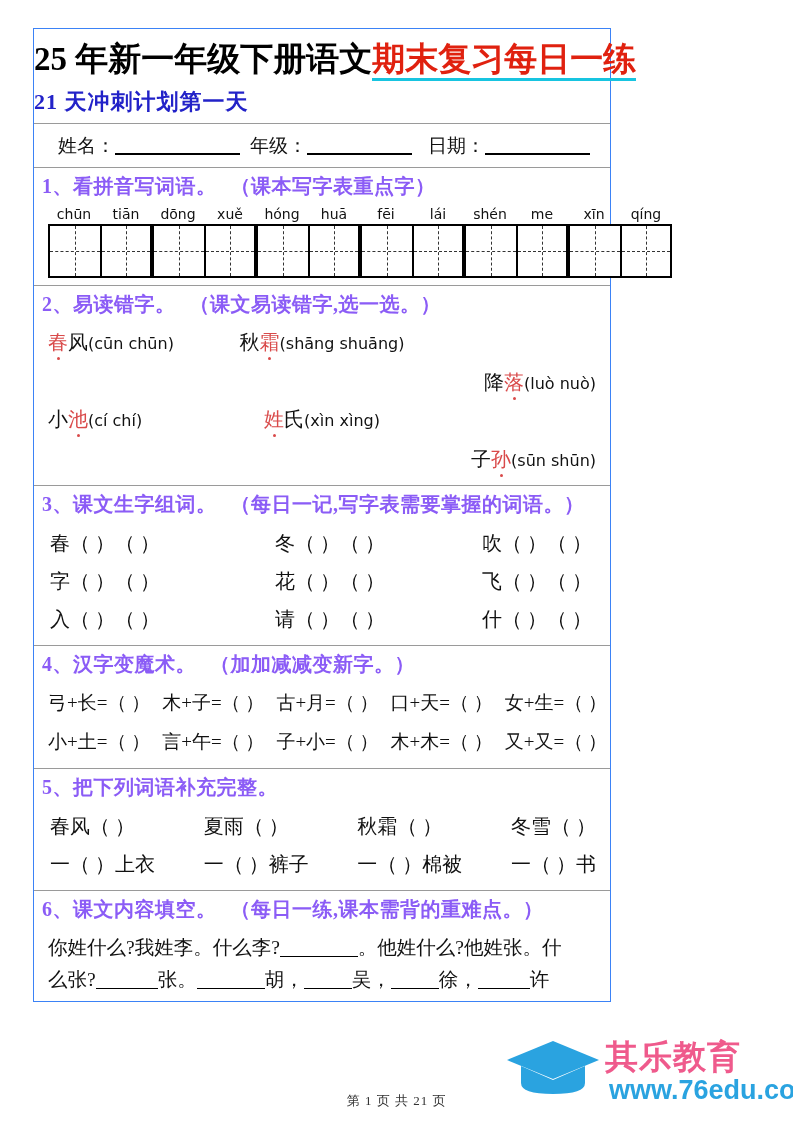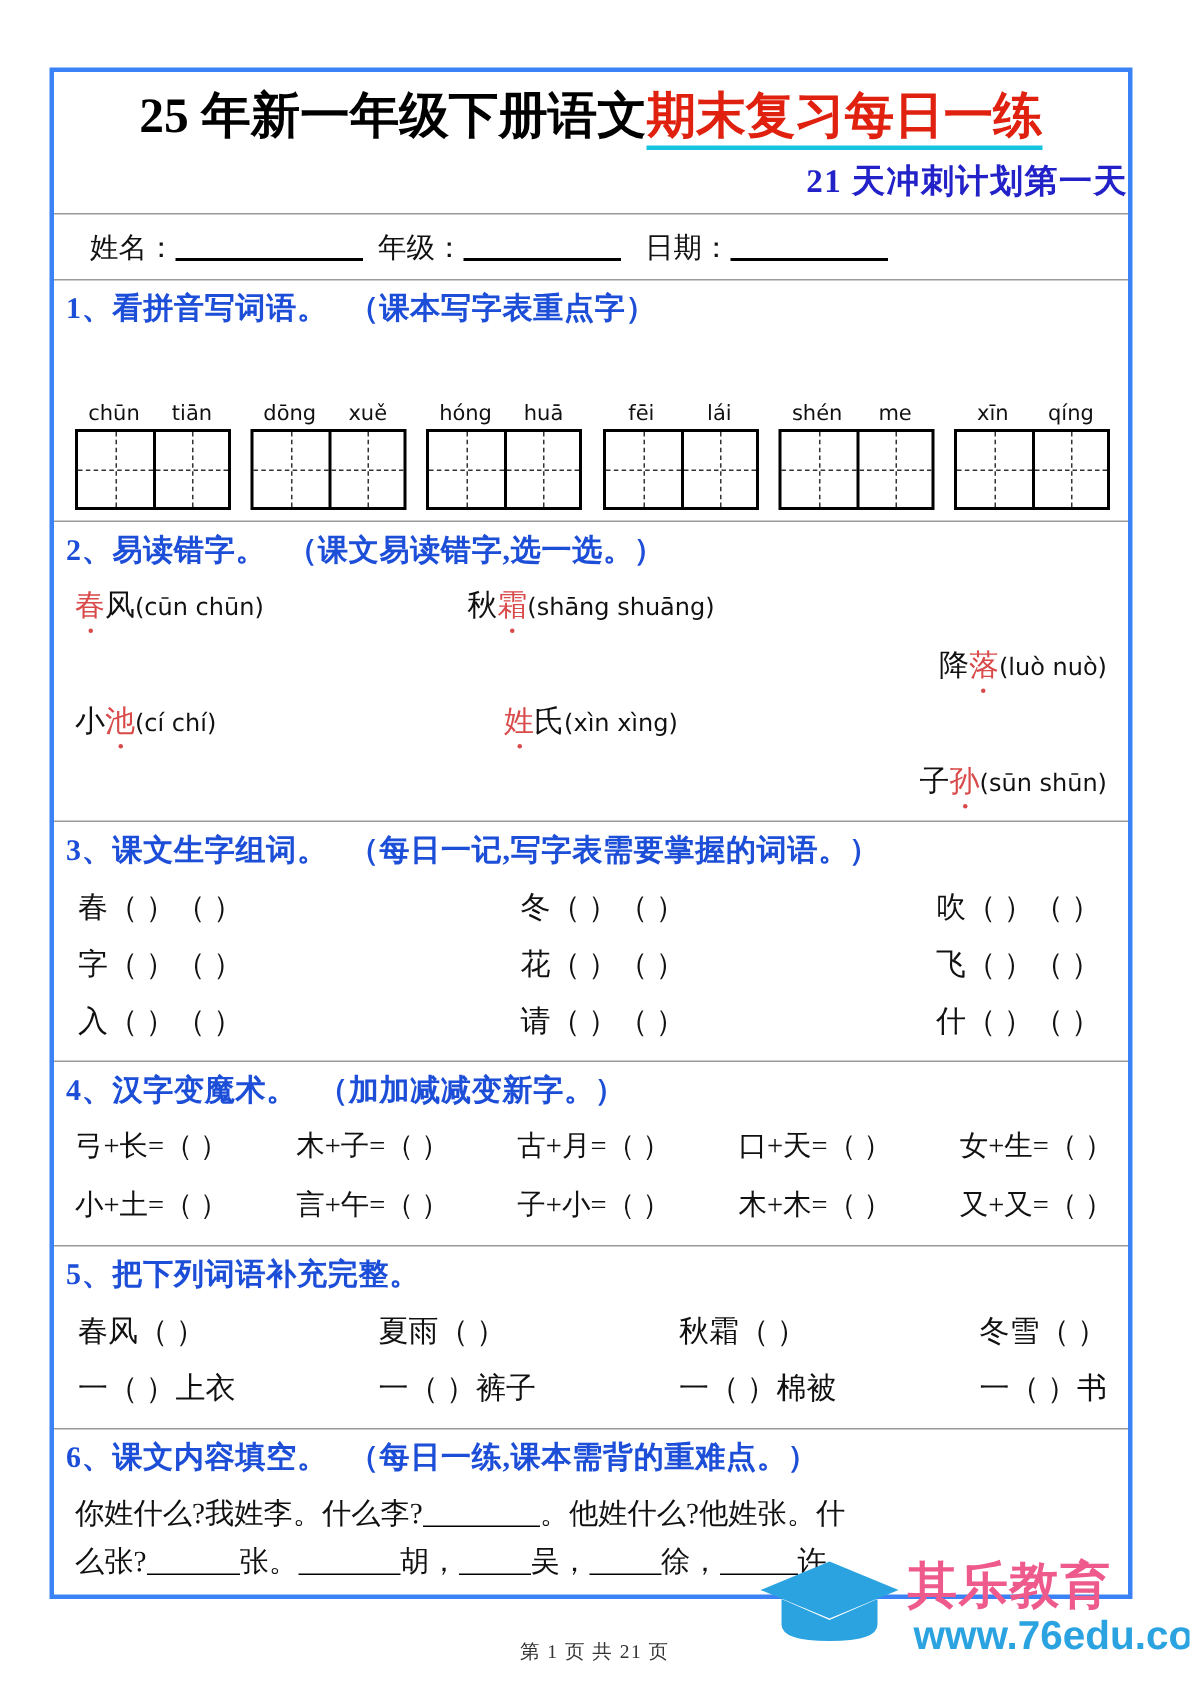--- a/index.html
+++ b/index.html
@@ -5,23 +5,23 @@
   html,body{margin:0;padding:0;}
   body{
     width:793px;height:1121px;
     background:#ffffff;
     font-family:"Liberation Serif", serif;
     overflow:hidden;
     position:relative;
   }
   .page{
     position:absolute;
-    left:33px; top:45px;
-    width:722px;
-    border:3px solid #3b82f6;
+    left:33px; top:28px;
+    width:578px;
+    border:1px solid #3b82f6;
     box-sizing:border-box;
     background:#fff;
   }
   .band{
     border-bottom:1px solid #9a9a9a;
     box-sizing:border-box;
     position:relative;
   }
   .band:last-child{border-bottom:none;}
 
@@ -36,21 +36,21 @@
     line-height:1.25;
     font-family:"Liberation Serif", serif;
   }
   .title-black{color:#000;}
   .title-red{
     color:#e0210f;
     border-bottom:3px solid #17c4e0;
     padding-bottom:1px;
   }
   .subtitle-line{
-    text-align:right;
+    text-align:left;
     font-size:22px;
     font-weight:bold;
     color:#2222c8;
     margin-top:7px;
     letter-spacing:1px;
   }
 
   
   .info-band{
     padding:9px 0 8px 0;
@@ -68,21 +68,21 @@
   .bl-name{width:125px;}
   .bl-grade{width:105px;}
   .bl-date{width:105px;}
   .sp16{display:inline-block;width:16px;}
   .sp10{display:inline-block;width:10px;}
 
   
   .sec-head{
     font-size:20px;
     font-weight:bold;
-    color:#1d4ed8;
+    color:#8b5cf6;
     padding:5px 0 4px 8px;
     white-space:nowrap;
     letter-spacing:0.5px;
   }
   .sec-head .gap{display:inline-block;width:14px;}
   .sec-body{padding:2px 0 7px 0;}
 
   
   .py-row{
     display:flex;
@@ -93,21 +93,20 @@
   .py-item{display:flex;flex-direction:column;align-items:center;}
   .py-labels{
     display:flex;
     width:100%;
     justify-content:flex-start;
     font-family:"DejaVu Sans", sans-serif;
     font-size:14px;
     color:#111;
     margin-bottom:2px;
     letter-spacing:0px;
-    margin-top:43px;
   }
   .py-labels span{display:block;width:50%;text-align:center;}
   .grid2{
     display:flex;
     border:2px solid #000;
     box-sizing:border-box;
     background:#fff;
   }
   .cellbox{
     width:50px;height:50px;

